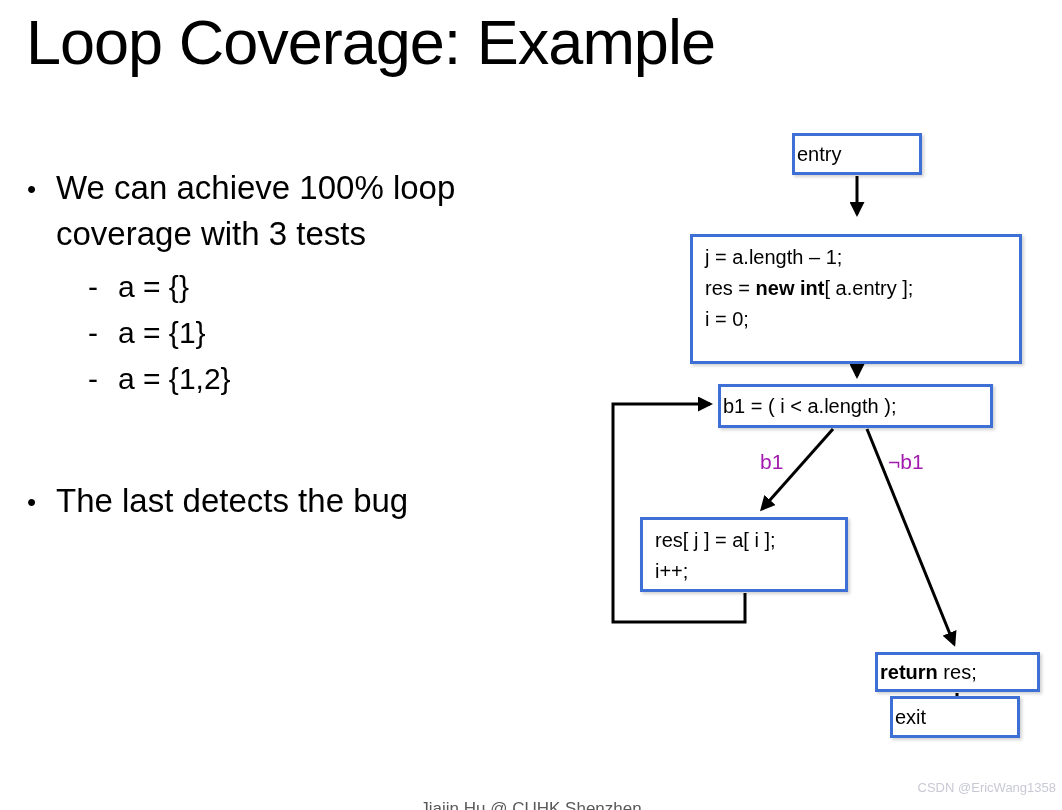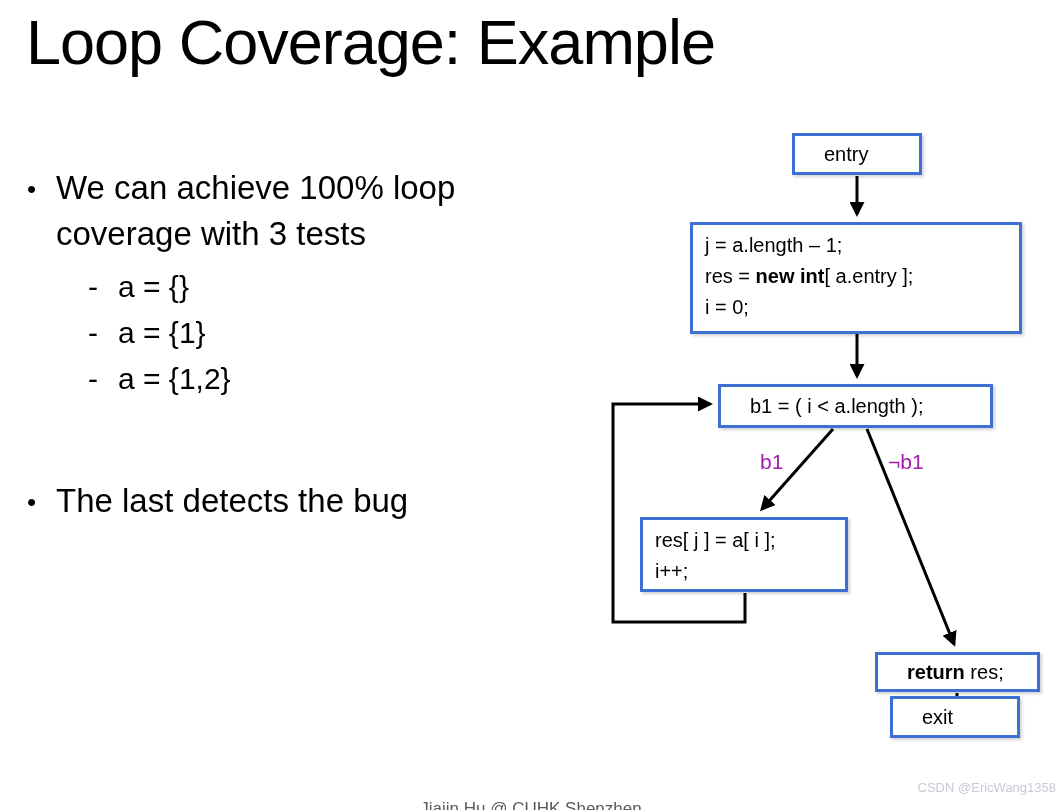--- a/index.html
+++ b/index.html
@@ -19,23 +19,23 @@
   .subbullets{position:absolute;left:88px;top:264px;font-size:30px;line-height:46px;}
   .sub{display:flex;}
   .sub .dash{width:30px;flex:0 0 30px;}
   
   .arrows{position:absolute;left:0;top:0;pointer-events:none;}
   .fnode{
     position:absolute;background:#ffffff;border:3px solid var(--box-border,#3e6fd4);
     box-sizing:border-box;font-size:20px;color:#000;
     box-shadow:2px 2px 3px rgba(0,0,0,0.18);
   }
-  .fcenter{display:flex;align-items:center;padding-left:29px;}
+  .fcenter{display:flex;align-items:center;padding-left:2px;}
   .node-entry{left:792px;top:133px;width:130px;height:42px;}
-  .node-init{left:690px;top:222px;width:332px;height:112px;padding:5px 0 12px 12px;line-height:31px;}
+  .node-init{left:690px;top:234px;width:332px;height:130px;padding:5px 0 12px 12px;line-height:31px;}
   .node-cond{left:718px;top:384px;width:275px;height:44px;}
   .node-body{left:640px;top:517px;width:208px;height:75px;padding:5px 0 0 12px;line-height:31px;}
   .node-return{left:875px;top:652px;width:165px;height:40px;}
   .node-exit{left:890px;top:696px;width:130px;height:42px;}
   .edge-label{position:absolute;font-size:21px;color:#a21caf;}
   .label-b1{left:760px;top:450px;}
   .label-notb1{left:888px;top:450px;}
   .footer{position:absolute;left:0;right:0;top:799px;text-align:center;font-size:17px;color:#595959;}
   .watermark{position:absolute;right:6px;top:780px;font-size:13px;color:#c9c9d6;}
   b{font-weight:bold;}

